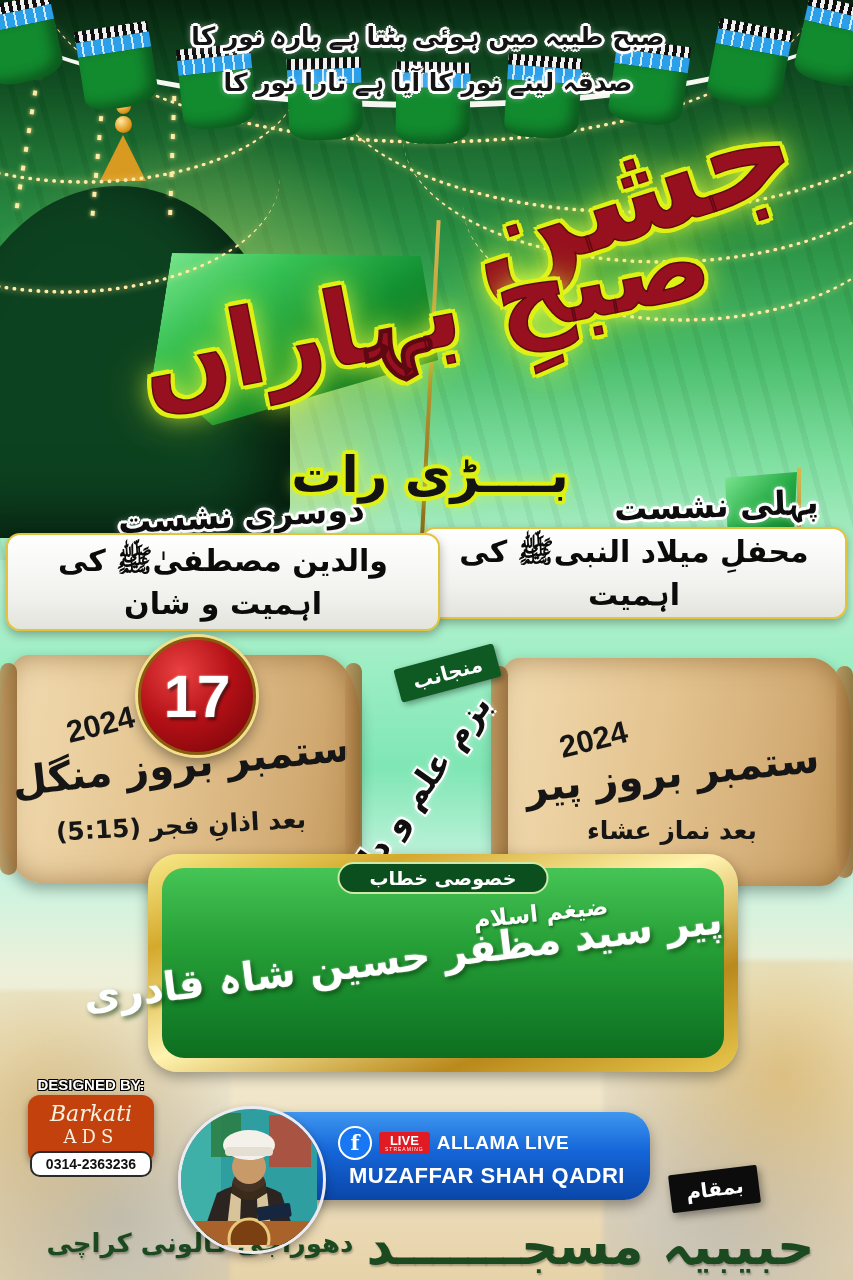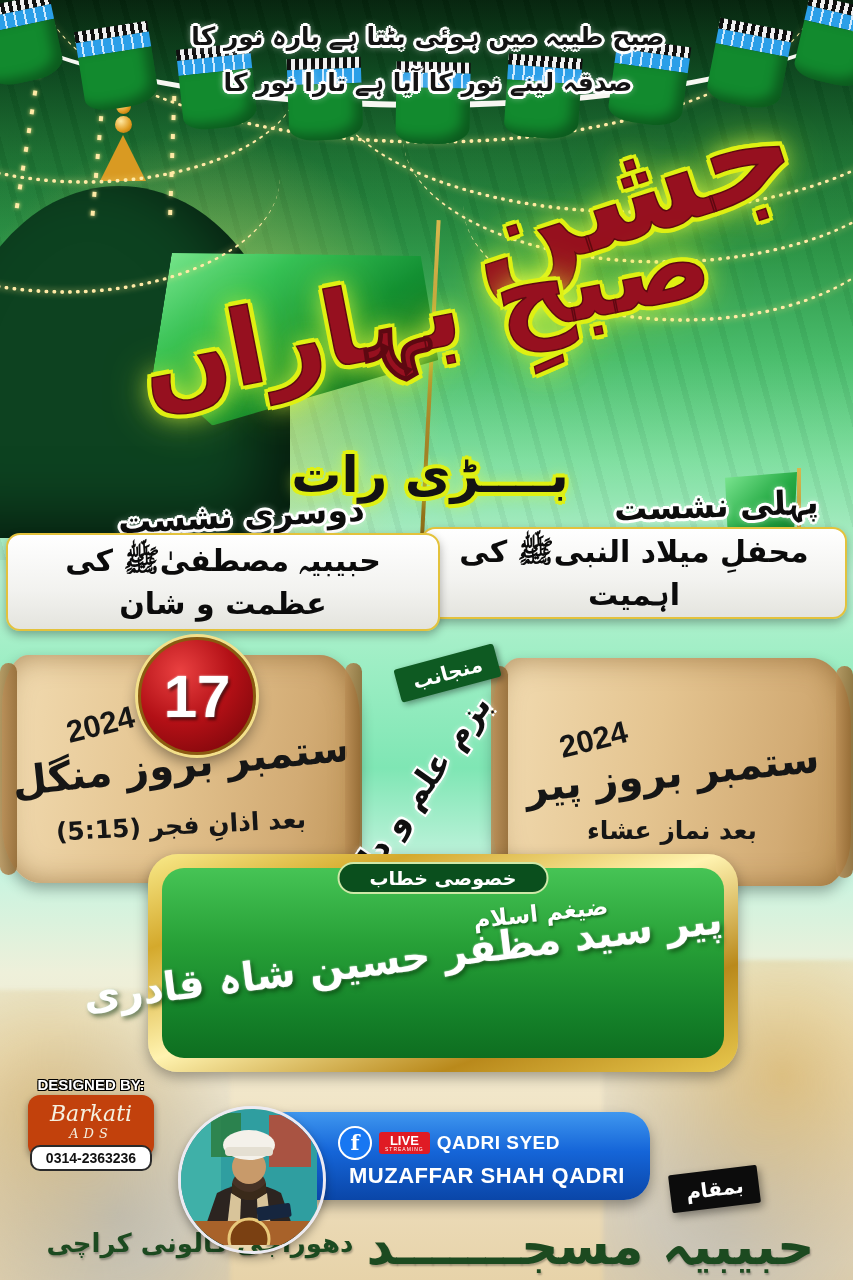--- a/index.html
+++ b/index.html
@@ -159,21 +159,21 @@
     background:radial-gradient(circle at 60% 35%,rgba(215,170,80,.6),rgba(240,225,190,0) 70%),
       radial-gradient(circle at 40% 75%,rgba(120,150,205,.35),rgba(240,225,190,0) 70%);}
   
   .designer{position:absolute;left:28px;top:1076px;width:126px;z-index:7;text-align:center;
     font-family:"Liberation Sans",sans-serif;}
   .designer-label{color:#fff;font-size:15px;font-weight:bold;
     text-shadow:-1px -1px 0 #000,1px -1px 0 #000,-1px 1px 0 #000,1px 1px 0 #000;}
   .designer-badge{margin-top:2px;background:#c2410c;border-radius:12px;padding:6px 4px 16px;
     box-shadow:0 3px 7px rgba(0,0,0,.4);}
   .designer-brand{font-family:"DejaVu Serif",serif;font-style:italic;font-size:22px;color:#f5f0e0;}
-  .designer-sub{font-family:"DejaVu Serif",serif;font-style:italic;font-size:13px;letter-spacing:5px;color:#f5f0e0;}
+  .designer-sub{font-family:"DejaVu Serif",serif;font-size:18px;letter-spacing:5px;color:#f5f0e0;}
   .designer-phone{margin:-12px 2px 0;position:relative;background:#fff;border:2px solid #2a2a2a;
     border-radius:10px;font-size:14px;font-weight:bold;color:#111;padding:3px 0;}
   
   .photo{position:absolute;left:178px;top:1106px;width:142px;height:142px;z-index:9;border-radius:50%;
     overflow:hidden;border:3px solid #eceaf2;box-shadow:0 4px 10px rgba(0,0,0,.35);}
   
   .livebar{position:absolute;left:260px;top:1112px;width:390px;height:88px;z-index:8;
     border-radius:26px;background:linear-gradient(180deg,#3f97ef 0%,#1565d8 45%,#0a46a8 100%);
     box-shadow:0 6px 13px rgba(0,0,0,.35);padding:10px 14px 8px 78px;box-sizing:border-box;
     display:flex;flex-direction:column;justify-content:center;gap:3px;
@@ -279,21 +279,21 @@
   <div class="poetry poetry1">صبح طیبہ میں ہوئی بٹتا ہے بارہ نور کا</div>
   <div class="poetry poetry2">صدقہ لینے نور کا آیا ہے تارا نور کا</div>
 
   <div class="title-part title-w1">جشن</div>
   <div class="title-part title-w2">صبحِ بہاراں</div>
   <div class="subtitle">بــــڑی رات</div>
 
   <div class="session-label sess1-label">پہلی نشست</div>
   <div class="session-box sess1-box">محفلِ میلاد النبیﷺ کی اہمیت</div>
   <div class="session-label sess2-label">دوسری نشست</div>
-  <div class="session-box sess2-box">حبیبیہ مصطفیٰﷺ کی عظمت و شان</div>
+  <div class="session-box sess2-box">والدین مصطفیٰﷺ کی اہمیت و شان</div>
 
   <div class="scroll scroll-r">
     <div class="year">2024</div>
     <div class="date-line">ستمبر بروز پیر</div>
     <div class="time">بعد نماز عشاء</div>
   </div>
   <div class="scroll scroll-l">
     <div class="day-circle circle-l">17</div>
     <div class="year">2024</div>
     <div class="date-line">ستمبر بروز منگل</div>
@@ -345,21 +345,21 @@
     </svg>
   </div>
 
   <div class="livebar">
     <div class="livebar-row1">
       <div class="fb-icon">f</div>
       <div class="live-badge">
         <span class="live-word">LIVE</span>
         <span class="streaming-word">STREAMING</span>
       </div>
-      <div class="allama1">QADRI SYED</div>
+      <div class="allama1">ALLAMA LIVE</div>
     </div>
     <div class="allama2">MUZAFFAR SHAH QADRI</div>
   </div>
 
   <div class="venue-badge">بمقام</div>
   <div class="venue">
     <span class="venue-masjid">حبیبیہ مسجـــــــد</span>
     <span class="venue-address">دھوراجی کالونی کراچی</span>
   </div>
 </div>

